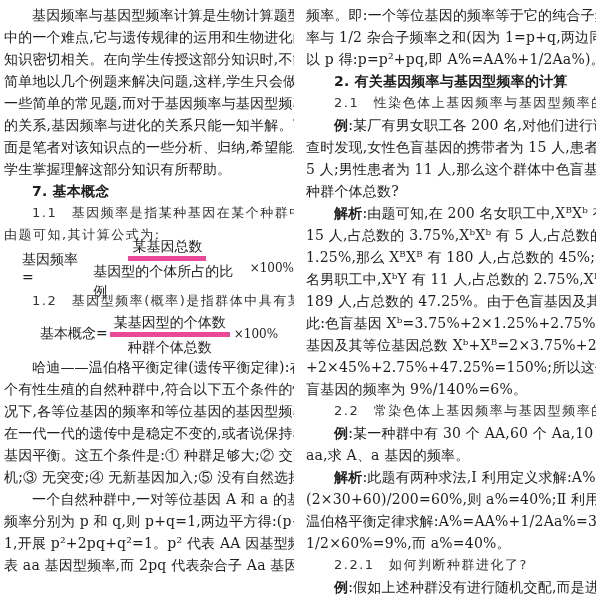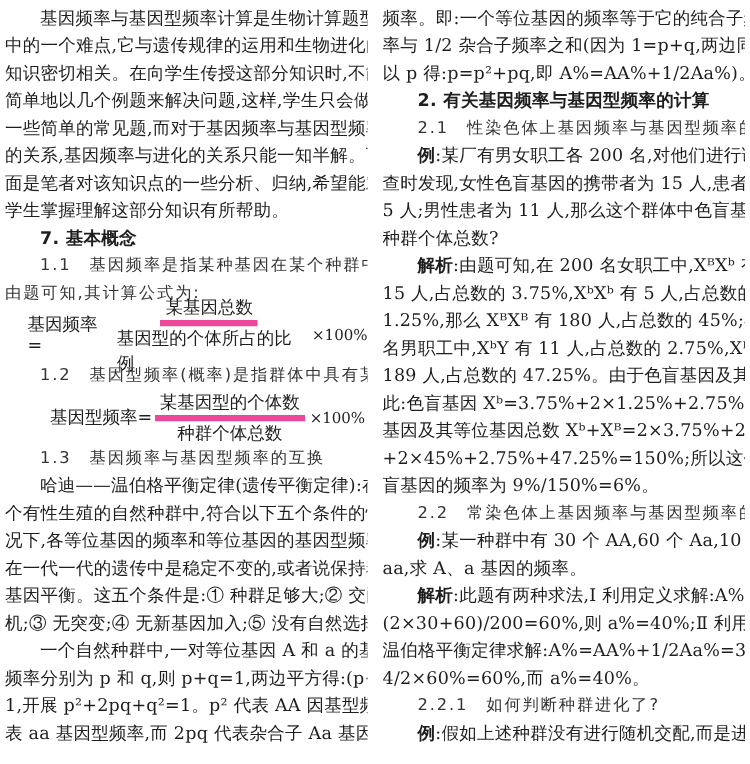--- a/index.html
+++ b/index.html
@@ -43,29 +43,28 @@
     <span class="frac">
       <span class="num">某基因总数</span>
       <span class="den">基因型的个体所占的比例</span>
     </span>
     <span class="mult">×100%</span>
   </div>
 
   <div class="line ind sub">1.2　基因型频率(概率)是指群体中具有某一</div>
 
   <div class="formula" style="padding-left:36px;">
-    <span>基因型频率=</span>
+    <span>基本概念=</span>
     <span class="frac">
       <span class="num">某基因型的个体数</span>
       <span class="den">种群个体总数</span>
     </span>
     <span class="mult">×100%</span>
   </div>
 
-  <div class="line ind sub">1.3　基因频率与基因型频率的互换</div>
   <div>
     <div class="line ind">哈迪——温伯格平衡定律(遗传平衡定律):在一</div>
     <div class="line">个有性生殖的自然种群中,符合以下五个条件的情</div>
     <div class="line">况下,各等位基因的频率和等位基因的基因型频率</div>
     <div class="line">在一代一代的遗传中是稳定不变的,或者说保持着</div>
     <div class="line">基因平衡。这五个条件是:① 种群足够大;② 交配随</div>
     <div class="line">机;③ 无突变;④ 无新基因加入;⑤ 没有自然选择。</div>
   </div>
   <div>
     <div class="line ind">一个自然种群中,一对等位基因 A 和 a 的基因</div>
@@ -94,35 +93,35 @@
 
   <div>
     <div class="line ind"><span class="b">解析</span><span>:由题可知,在 200 名女职工中,XᴮXᵇ 有</span></div>
     <div class="line">15 人,占总数的 3.75%,XᵇXᵇ 有 5 人,占总数的</div>
     <div class="line">1.25%,那么 XᴮXᴮ 有 180 人,占总数的 45%;在 200</div>
     <div class="line">名男职工中,XᵇY 有 11 人,占总数的 2.75%,XᴮY 有</div>
     <div class="line">189 人,占总数的 47.25%。由于色盲基因及其等位</div>
     <div class="line">此:色盲基因 Xᵇ=3.75%+2×1.25%+2.75%=9%;色盲</div>
     <div class="line">基因及其等位基因总数 Xᵇ+Xᴮ=2×3.75%+2×1.25%</div>
     <div class="line">+2×45%+2.75%+47.25%=150%;所以这个群体中色</div>
-    <div class="line">盲基因的频率为 9%/150%=6%。</div>
+    <div class="line">盲基因的频率为 9%/140%=6%。</div>
   </div>
 
   <div class="line ind sub">2.2　常染色体上基因频率与基因型频率的计算</div>
 
   <div>
     <div class="line ind"><span class="b">例</span><span>:某一种群中有 30 个 AA,60 个 Aa,10 个</span></div>
     <div class="line">aa,求 A、a 基因的频率。</div>
   </div>
 
   <div>
     <div class="line ind"><span class="b">解析</span><span>:此题有两种求法,Ⅰ 利用定义求解:A%=</span></div>
     <div class="line">(2×30+60)/200=60%,则 a%=40%;Ⅱ 利用哈迪——</div>
     <div class="line">温伯格平衡定律求解:A%=AA%+1/2Aa%=30%+</div>
-    <div class="line">4/2×60%=60%,而 a%=40%。</div>
+    <div class="line">1/2×60%=9%,而 a%=40%。</div>
   </div>
 
   <div class="line ind sub">2.2.1　如何判断种群进化了?</div>
 
   <div>
     <div class="line ind"><span class="b">例</span><span>:假如上述种群没有进行随机交配,而是进</span></div>
 
   </div>
 </div>
 

